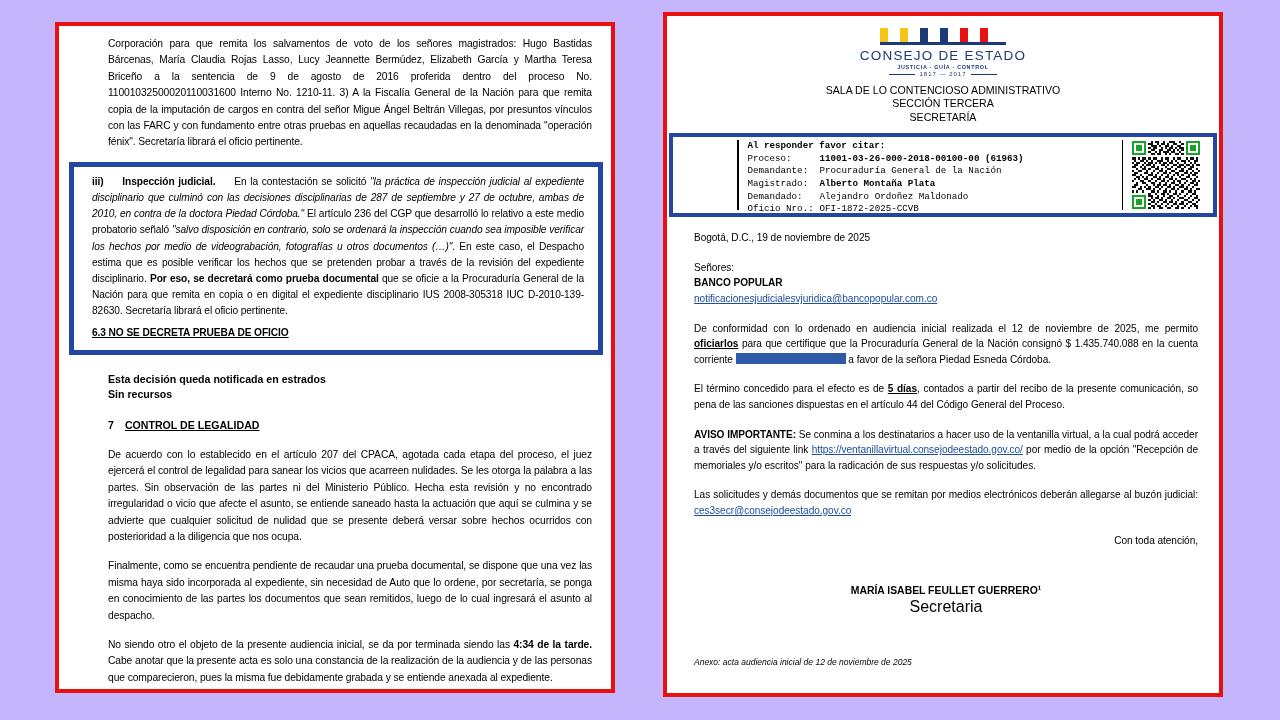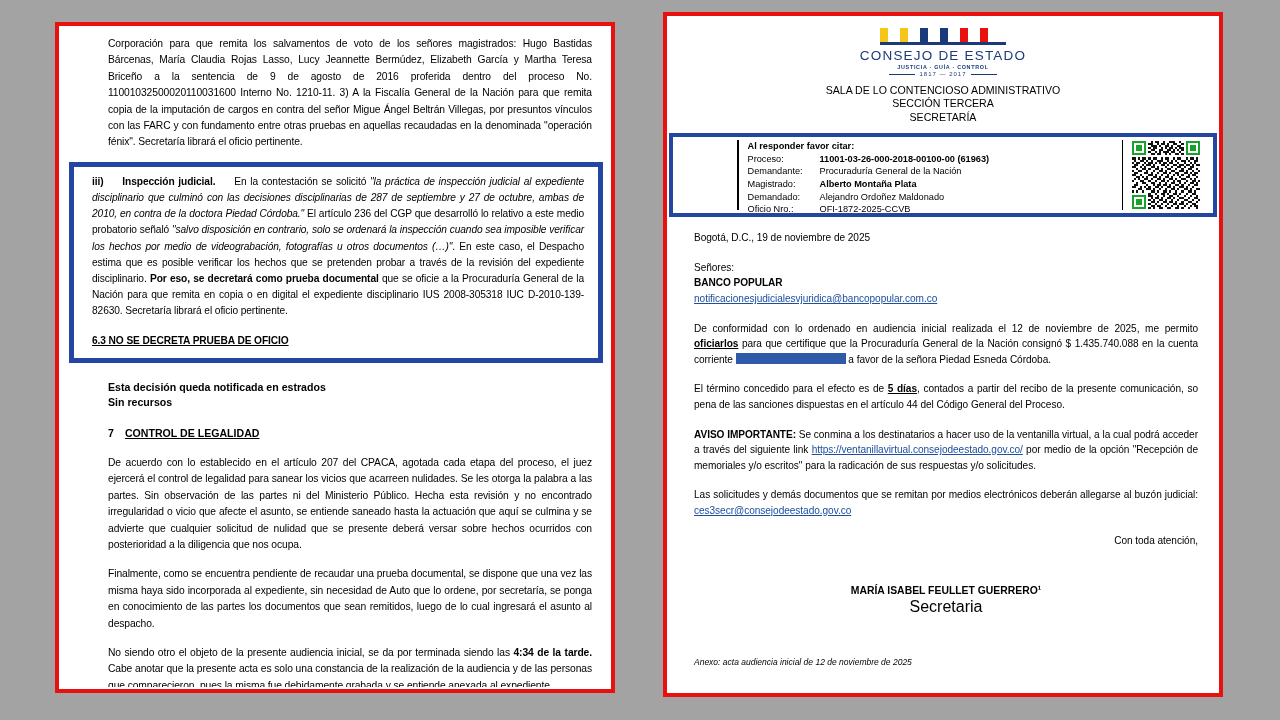--- a/index.html
+++ b/index.html
@@ -10,21 +10,21 @@
   body {
     width: 1280px;
     height: 720px;
     overflow: hidden;
     font-family: "Liberation Sans", sans-serif;
   }
   .stage {
     position: relative;
     width: 1280px;
     height: 720px;
-    background: #a3a3a3;
+    background: #c4b5fd;
   }
 
   
   .doc {
     position: absolute;
     background: #ffffff;
     box-sizing: border-box;
   }
   .doc-left {
     left: 55px;
@@ -166,20 +166,21 @@
 
   .blue-box-right {
     margin: 9px 0 0 0;
     border: 4px solid #2346a0;
     background: #ffffff;
     height: 84px;
     box-sizing: border-box;
     display: flex;
     align-items: stretch;
     padding: 3px 4px;
+    font-family: Liberation Mono, monospace;
   }
   .bbr-spacer { width: 60px; flex: none; }
   .bbr-divider { width: 1.5px; background: #000; flex: none; }
   .bbr-fields {
     flex: 1;
     padding-left: 9px;
     font-size: 9.2px;
     line-height: 12.6px;
     color: #000;
   }
@@ -251,21 +252,21 @@
 <div class="stage">
 
   <div class="doc doc-left">
     <div class="page">
       <div class="ldoc-body">
 
         <p class="lp">Corporación para que remita los salvamentos de voto de los señores magistrados: Hugo Bastidas Bárcenas, María Claudia Rojas Lasso, Lucy Jeannette Bermúdez, Elizabeth García y Martha Teresa Briceño a la sentencia de 9 de agosto de 2016 proferida dentro del proceso No. 11001032500020110031600 Interno No. 1210-11. 3) A la Fiscalía General de la Nación para que remita copia de la imputación de cargos en contra del señor Migue Ángel Beltrán Villegas, por presuntos vínculos con las FARC y con fundamento entre otras pruebas en aquellas recaudadas en la denominada "operación fénix". Secretaría librará el oficio pertinente.</p>
 
         <div class="blue-box-left">
           <p class="lp"><b>iii)</b>&nbsp;&nbsp;&nbsp;&nbsp;&nbsp;<b>Inspección judicial.</b>&nbsp;&nbsp;&nbsp;&nbsp;&nbsp;<span>En la contestación se solicitó</span> <i>"la práctica de inspección judicial al expediente disciplinario que culminó con las decisiones disciplinarias de 287 de septiembre y 27 de octubre, ambas de 2010, en contra de la doctora Piedad Córdoba."</i><span> El artículo 236 del CGP que desarrolló lo relativo a este medio probatorio señaló </span><i>"salvo disposición en contrario, solo se ordenará la inspección cuando sea imposible verificar los hechos por medio de videograbación, fotografías u otros documentos (…)"</i><span>. En este caso, el Despacho estima que es posible verificar los hechos que se pretenden probar a través de la revisión del expediente disciplinario. </span><b>Por eso, se decretará como prueba documental</b><span> que se oficie a la Procuraduría General de la Nación para que remita en copia o en digital el expediente disciplinario IUS 2008-305318 IUC D-2010-139-82630.  Secretaría librará el oficio pertinente.</span></p>
-          <p class="lp" style="margin-top:13px"><b class="u">6.3 NO SE DECRETA PRUEBA DE OFICIO</b></p>
+          <p class="lp" style="margin-top:5px"><b class="u">6.3 NO SE DECRETA PRUEBA DE OFICIO</b></p>
         </div>
 
         <div class="notice-lines">
           <div>Esta decisión queda notificada en estrados</div>
           <div>Sin recursos</div>
         </div>
 
         <div class="sec-head"><span class="num">7</span><span class="u">CONTROL DE LEGALIDAD</span></div>
 
         <p class="lp" style="margin-top:16px">De acuerdo con lo establecido en el artículo 207 del CPACA, agotada cada etapa del proceso, el juez ejercerá el control de legalidad para sanear los vicios que acarreen nulidades. Se les otorga la palabra a las partes. Sin observación de las partes ni del Ministerio Público.  Hecha esta revisión y no encontrado irregularidad o vicio que afecte el asunto, se entiende saneado hasta la actuación que aquí se culmina y se advierte que cualquier solicitud de nulidad que se presente deberá versar sobre hechos ocurridos con posterioridad a la diligencia que nos ocupa.</p>

